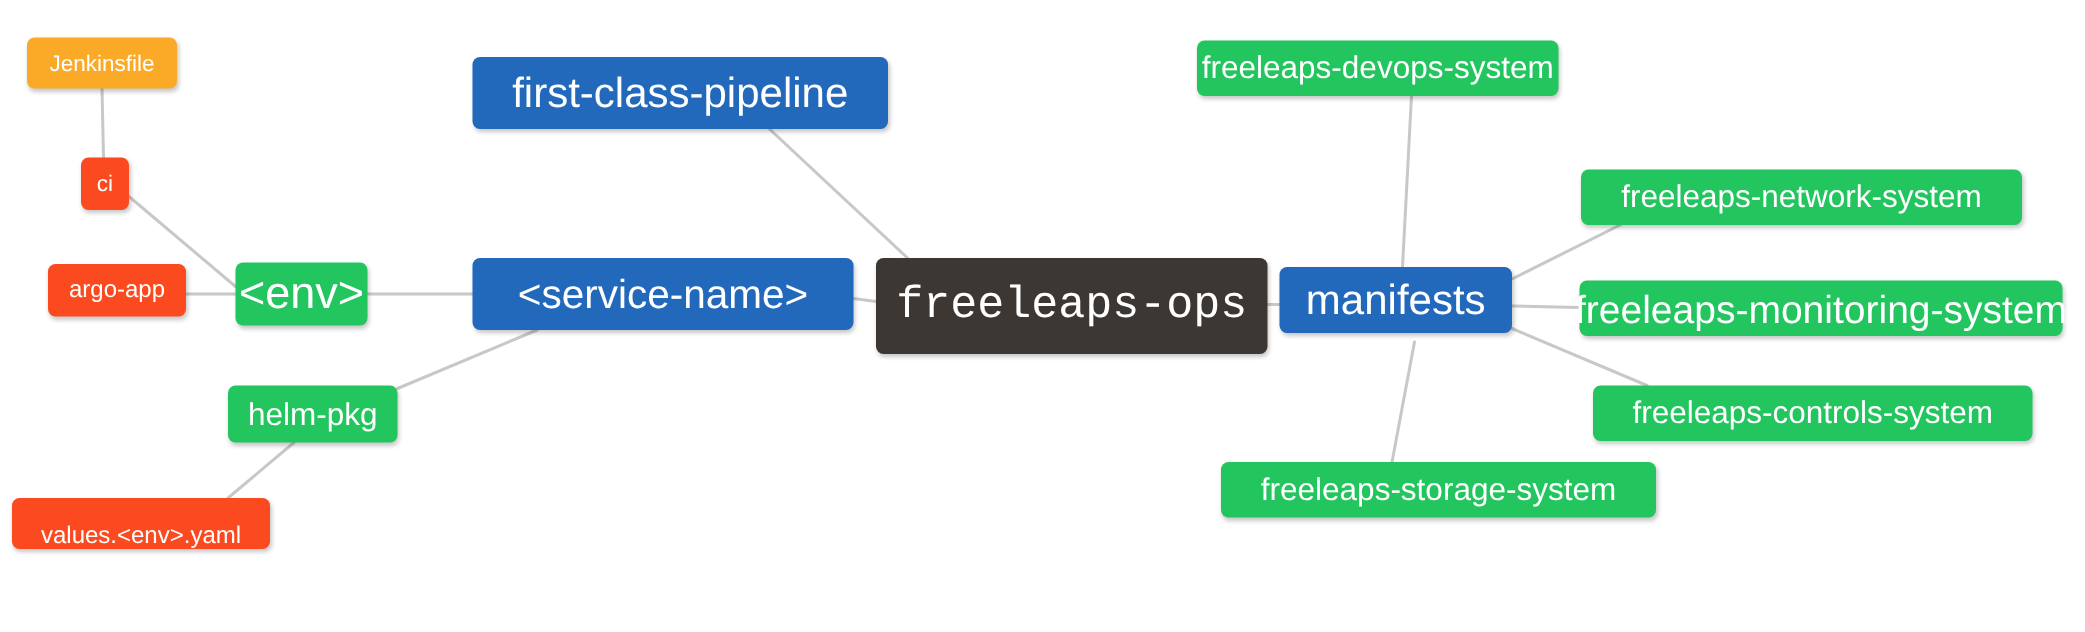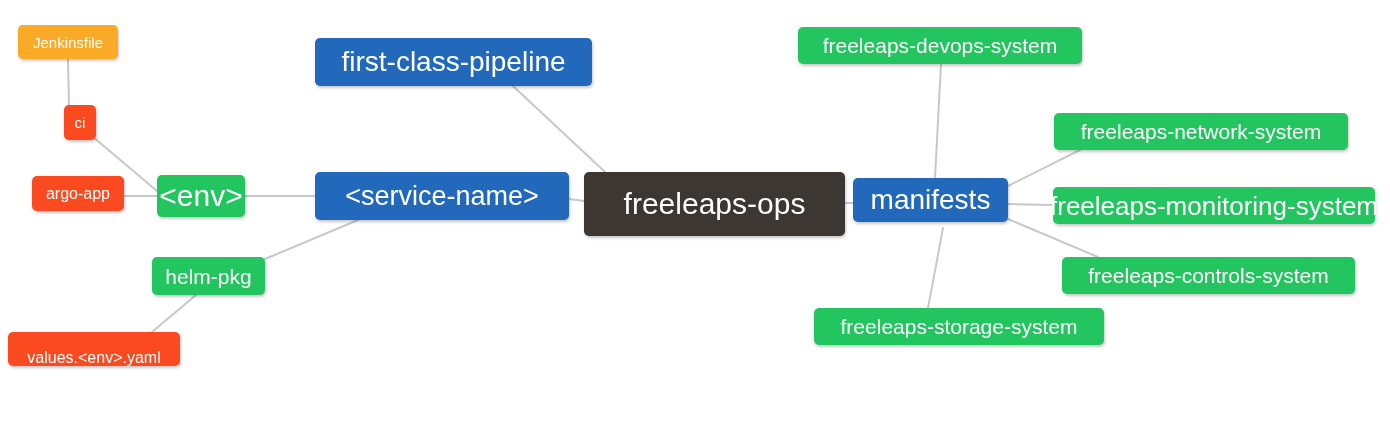--- a/index.html
+++ b/index.html
@@ -75,48 +75,48 @@
       <line x1="935" y1="178" x2="941" y2="64" stroke="#c8c8c8" stroke-width="2" stroke-linecap="round"></line>
       <line x1="1008" y1="186" x2="1080" y2="150" stroke="#c8c8c8" stroke-width="2" stroke-linecap="round"></line>
       <line x1="1008" y1="204" x2="1053" y2="205" stroke="#c8c8c8" stroke-width="2" stroke-linecap="round"></line>
       <line x1="1008" y1="219" x2="1098" y2="257" stroke="#c8c8c8" stroke-width="2" stroke-linecap="round"></line>
       <line x1="943" y1="228" x2="928" y2="308" stroke="#c8c8c8" stroke-width="2" stroke-linecap="round"></line>
     </svg>
   <div id="node-layer">
       <div class="node node-orange" style="left: 18px; top: 25px; width: 100px; height: 34px; font-size: 15px;">
         <span>Jenkinsfile</span>
       </div>
-      <div class="node node-red" style="left: 64px; top: 105px; width: 32px; height: 35px; font-size: 15px;">
+      <div class="node node-red" style="left: 54px; top: 105px; width: 32px; height: 35px; font-size: 15px;">
         <span>ci</span>
       </div>
       <div class="node node-red" style="left: 32px; top: 176px; width: 92px; height: 35px; font-size: 16px;">
         <span>argo-app</span>
       </div>
       <div class="node node-green" style="left: 157px; top: 175px; width: 88px; height: 42px; font-size: 30px;">
         <span>&lt;env&gt;</span>
       </div>
       <div class="node node-green" style="left: 152px; top: 257px; width: 113px; height: 38px; font-size: 21px;">
         <span>helm-pkg</span>
       </div>
       <div class="node node-red" style="left: 8px; top: 332px; width: 172px; height: 34px; font-size: 16px; align-items: flex-end;">
         <span>values.&lt;env&gt;.yaml</span>
       </div>
       <div class="node node-blue" style="left: 315px; top: 38px; width: 277px; height: 48px; font-size: 28px;">
         <span>first-class-pipeline</span>
       </div>
       <div class="node node-blue" style="left: 315px; top: 172px; width: 254px; height: 48px; font-size: 27px;">
         <span>&lt;service-name&gt;</span>
       </div>
-      <div class="node node-root" style="left: 584px; top: 172px; width: 261px; height: 64px; font-size: 30px;">
+      <div class="node node-root" style="left: 584px; top: 172px; width: 261px; height: 64px; font-size: 30px; font-family: Liberation Mono, monospace;">
         <span>freeleaps-ops</span>
       </div>
       <div class="node node-blue" style="left: 853px; top: 178px; width: 155px; height: 44px; font-size: 28px;">
         <span>manifests</span>
       </div>
-      <div class="node node-green" style="left: 798px; top: 27px; width: 284px; height: 37px; font-size: 21px;">
+      <div class="node node-green" style="left: 798px; top: 27px; width: 241px; height: 37px; font-size: 21px;">
         <span>freeleaps-devops-system</span>
       </div>
       <div class="node node-green" style="left: 1054px; top: 113px; width: 294px; height: 37px; font-size: 21px;">
         <span>freeleaps-network-system</span>
       </div>
       <div class="node node-green" style="left: 1053px; top: 187px; width: 322px; height: 37px; font-size: 26px;">
         <span>freeleaps-monitoring-system</span>
       </div>
       <div class="node node-green" style="left: 1062px; top: 257px; width: 293px; height: 37px; font-size: 21px;">
         <span>freeleaps-controls-system</span>

